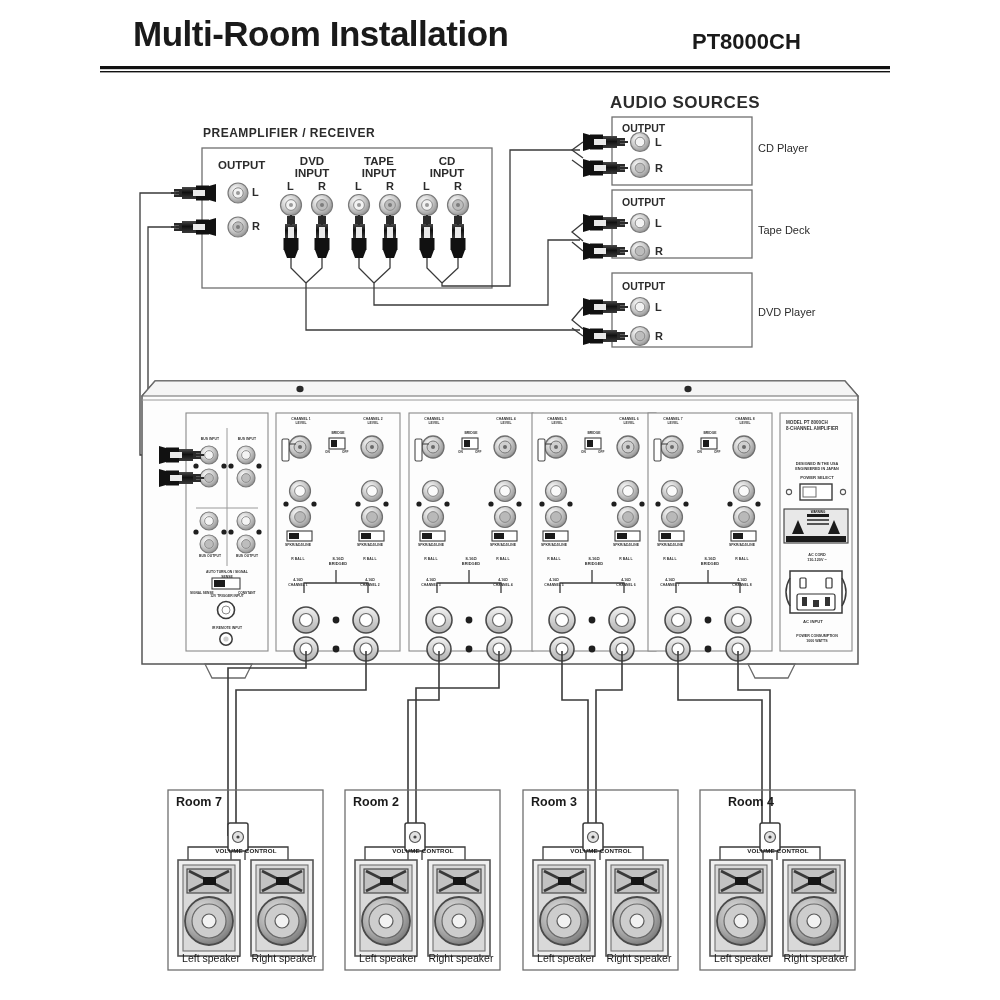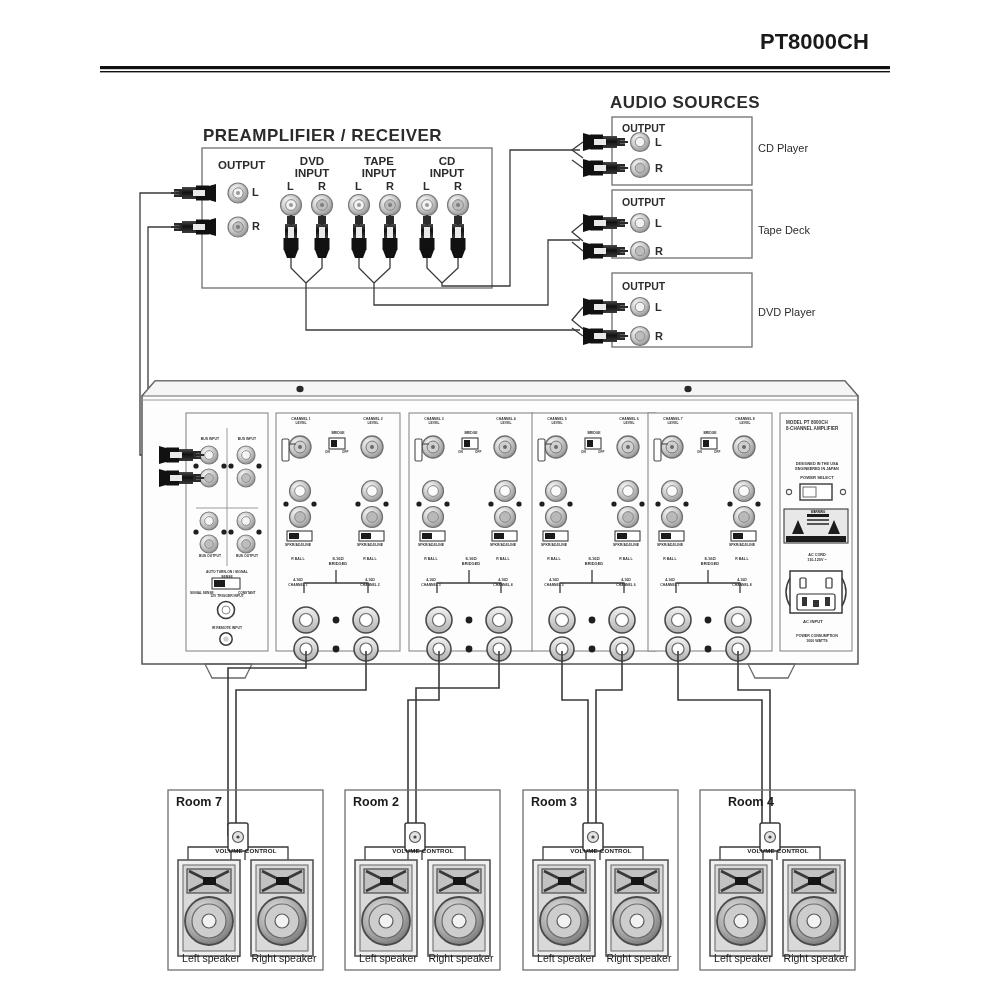--- a/index.html
+++ b/index.html
@@ -563,23 +563,24 @@
       <rect x="88" y="75" width="52" height="86" fill="#d9d9d9" stroke="#6f6f6f" stroke-width="1.1"></rect>
       <rect x="92" y="79" width="44" height="24" fill="#c2c2c2" stroke="#4a4a4a" stroke-width="1.2"></rect>
       <path d="M94,81 L134,101 M134,81 L94,101" stroke="#3a3a3a" stroke-width="2.6" fill="none"></path>
       <rect x="108" y="87" width="13" height="8" fill="#151515"></rect>
       <circle cx="114" cy="131" r="24" fill="url(#woofG)" stroke="#4a4a4a" stroke-width="1.8"></circle>
       <circle cx="114" cy="131" r="17" fill="#cdcdcd" stroke="#6a6a6a" stroke-width="1.2"></circle>
       <circle cx="114" cy="131" r="7" fill="#f2f2f2" stroke="#5a5a5a" stroke-width="1.2"></circle>
     </g>
   </svg>
 
-  <div style="position:absolute;left:760px;top:29px;text-align:center;" class="model">PT8000CH</div>
-
-  <div style="position:absolute;left:203px;top:126px;font-size:17px;font-weight:bold;letter-spacing:.5px;color:#2b2b2b;">PREAMPLIFIER / RECEIVER</div>
+  <div style="position:absolute;left:133px;top:14px;" class="ttl">Multi-Room Installation</div>
+  <div style="position:absolute;left:692px;top:29px;text-align:center;" class="model">PT8000CH</div>
+
+  <div style="position:absolute;left:203px;top:126px;font-size:12px;font-weight:bold;letter-spacing:.5px;color:#2b2b2b;">PREAMPLIFIER / RECEIVER</div>
   <div style="position:absolute;left:218px;top:159px;font-size:11.5px;font-weight:bold;color:#2b2b2b;">OUTPUT</div>
   <div style="position:absolute;left:252px;top:186px;font-size:11px;font-weight:bold;color:#2b2b2b;">L</div>
   <div style="position:absolute;left:252px;top:220px;font-size:11px;font-weight:bold;color:#2b2b2b;">R</div>
 
   <div style="position:absolute;left:290px;top:155px;width:44px;text-align:center;font-size:11.5px;font-weight:bold;color:#2b2b2b;line-height:12px;">
     <div>DVD</div>
     <div>INPUT</div>
   </div>
   <div style="position:absolute;left:357px;top:155px;width:44px;text-align:center;font-size:11.5px;font-weight:bold;color:#2b2b2b;line-height:12px;">
     <div>TAPE</div>

